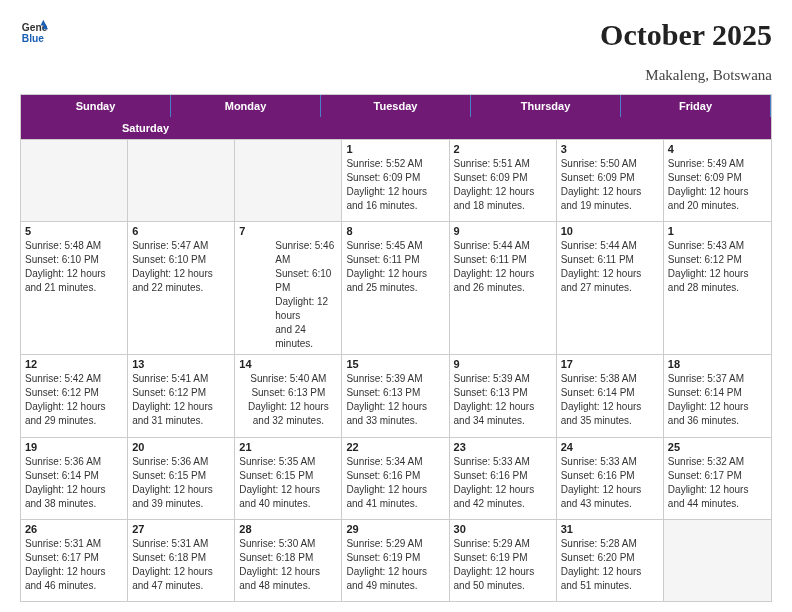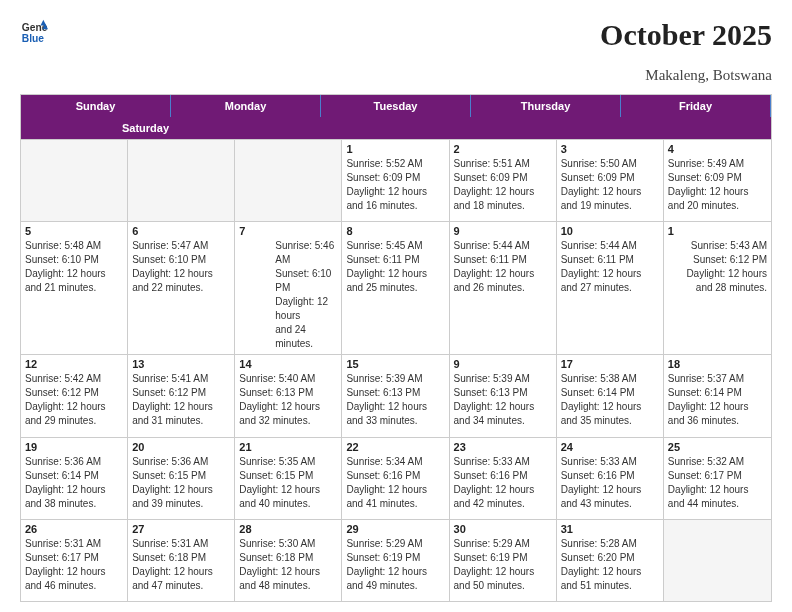--- a/index.html
+++ b/index.html
@@ -201,21 +201,21 @@
           </div>
           <div class="cal-cell">
             <div class="day-num">10</div>
             <div class="day-info" style="white-space: pre-line;">Sunrise: 5:44 AM
 Sunset: 6:11 PM
 Daylight: 12 hours
 and 27 minutes.</div>
           </div>
           <div class="cal-cell">
             <div class="day-num">1</div>
-            <div class="day-info" style="white-space: pre-line; text-align: right;">Sunrise: 5:43 AM
+            <div class="day-info" style="white-space: pre-line;">Sunrise: 5:43 AM
 Sunset: 6:12 PM
 Daylight: 12 hours
 and 28 minutes.</div>
           </div>
         </div>
         <div class="cal-row">
           <div class="cal-cell">
             <div class="day-num">12</div>
             <div class="day-info" style="white-space: pre-line;">Sunrise: 5:42 AM
 Sunset: 6:12 PM
@@ -224,21 +224,21 @@
           </div>
           <div class="cal-cell">
             <div class="day-num">13</div>
             <div class="day-info" style="white-space: pre-line;">Sunrise: 5:41 AM
 Sunset: 6:12 PM
 Daylight: 12 hours
 and 31 minutes.</div>
           </div>
           <div class="cal-cell">
             <div class="day-num">14</div>
-            <div class="day-info" style="white-space: pre-line;">Sunrise: 5:40 AM
+            <div class="day-info" style="white-space: pre-line; text-align: center;">Sunrise: 5:40 AM
 Sunset: 6:13 PM
 Daylight: 12 hours
 and 32 minutes.</div>
           </div>
           <div class="cal-cell">
             <div class="day-num">15</div>
             <div class="day-info" style="white-space: pre-line;">Sunrise: 5:39 AM
 Sunset: 6:13 PM
 Daylight: 12 hours
 and 33 minutes.</div>

